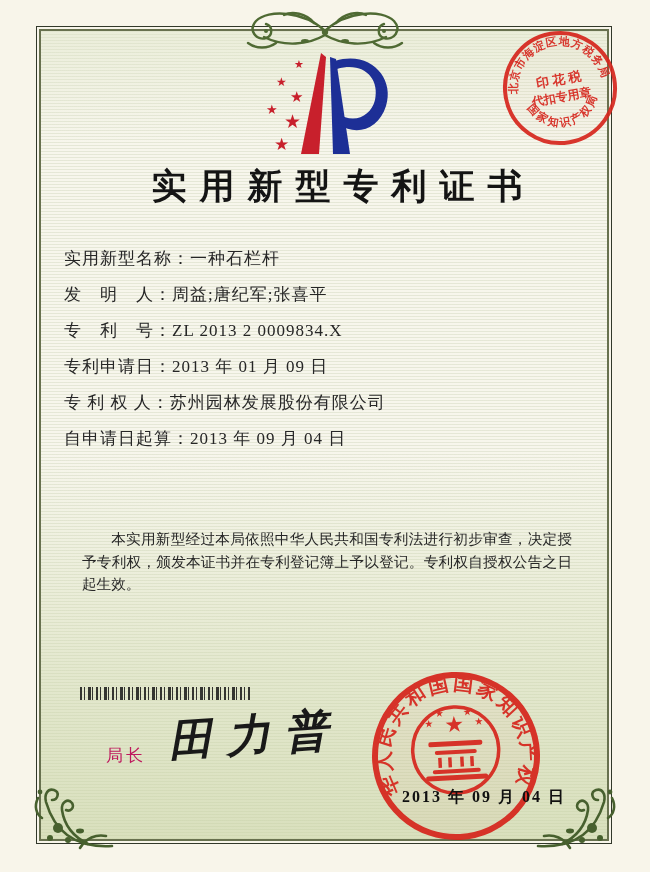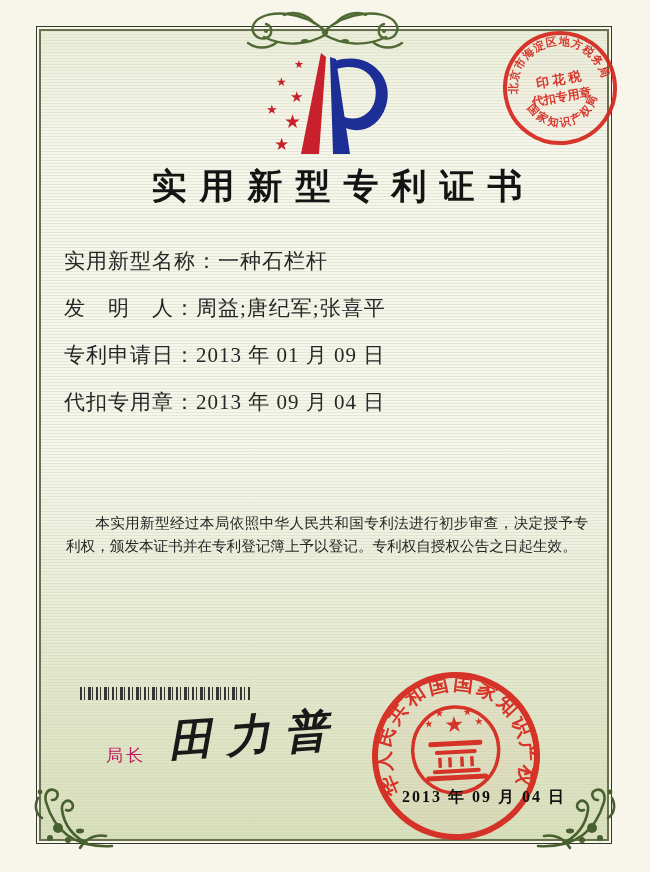--- a/index.html
+++ b/index.html
@@ -24,25 +24,25 @@
         rgba(0,0,0,0) 1px, rgba(0,0,0,0) 3px);
   }
   .cert-no{position:absolute; left:64px; top:76px; font-size:15px; letter-spacing:3px; color:#2e2e2e;}
   .title{
     position:absolute; left:0; top:163px; width:650px; margin:0;
     text-align:center; font-size:35px; font-weight:600; color:#141414;
     letter-spacing:13px; text-indent:13px;padding-left:12px;
   }
   .logo{position:absolute; left:262px; top:48px; width:140px; height:118px;}
   .fields{position:absolute; left:64px; top:247px; width:522px;}
-  .field-row{height:22px; margin-bottom:25px; font-size:21px; letter-spacing:1px; white-space:nowrap;}
+  .field-row{height:22px; margin-bottom:14px; font-size:17px; letter-spacing:1px; white-space:nowrap;}
   .flabel{color:#262626;}
   .fvalue{color:#262626;}
   .paras{position:absolute; left:66px; top:512px; width:522px; font-size:14.6px; line-height:22.5px; text-align:justify; color:#262626;}
-  .paras p{margin:0; text-indent:2em;}
+  .paras p{margin:16px; text-indent:2em;}
   .barcode{
     position:absolute; left:80px; top:687px; width:170px; height:13px; opacity:.88;
     background:repeating-linear-gradient(90deg,
       #1d1d1d 0 2px, transparent 2px 4px,
       #1d1d1d 4px 5px, transparent 5px 8px,
       #1d1d1d 8px 11px, transparent 11px 12px,
       #1d1d1d 12px 13px, transparent 13px 16px);
   }
   .sig-title{position:absolute; left:106px; top:744px; font-size:17px; letter-spacing:3px; color:#be185d;}
   .sig-name{
@@ -155,24 +155,30 @@
   <h1 class="title">实用新型专利证书</h1>
 
   <div class="fields">
     <div class="field-row">
       <span class="flabel">实用新型名称：</span><span class="fvalue">一种石栏杆</span>
     </div>
     <div class="field-row">
       <span class="flabel">发　明　人：</span><span class="fvalue">周益;唐纪军;张喜平</span>
     </div>
     <div class="field-row">
+      <span class="flabel">专　利　号：</span><span class="fvalue">ZL 2013 2 0009834.X</span>
+    </div>
+    <div class="field-row">
       <span class="flabel">专利申请日：</span><span class="fvalue">2013 年 01 月 09 日</span>
     </div>
     <div class="field-row">
-      <span class="flabel">代扣专用章：</span><span class="fvalue">2013 年 09 月 04 日</span>
+      <span class="flabel">专 利 权 人：</span><span class="fvalue">苏州园林发展股份有限公司</span>
+    </div>
+    <div class="field-row">
+      <span class="flabel">自申请日起算：</span><span class="fvalue">2013 年 09 月 04 日</span>
     </div>
   </div>
 
   <div class="paras">
     <p>本实用新型经过本局依照中华人民共和国专利法进行初步审查，决定授予专利权，颁发本证书并在专利登记簿上予以登记。专利权自授权公告之日起生效。</p>
   </div>
 
   <div class="barcode"></div>
 
   <div class="sig-title">局长</div>

